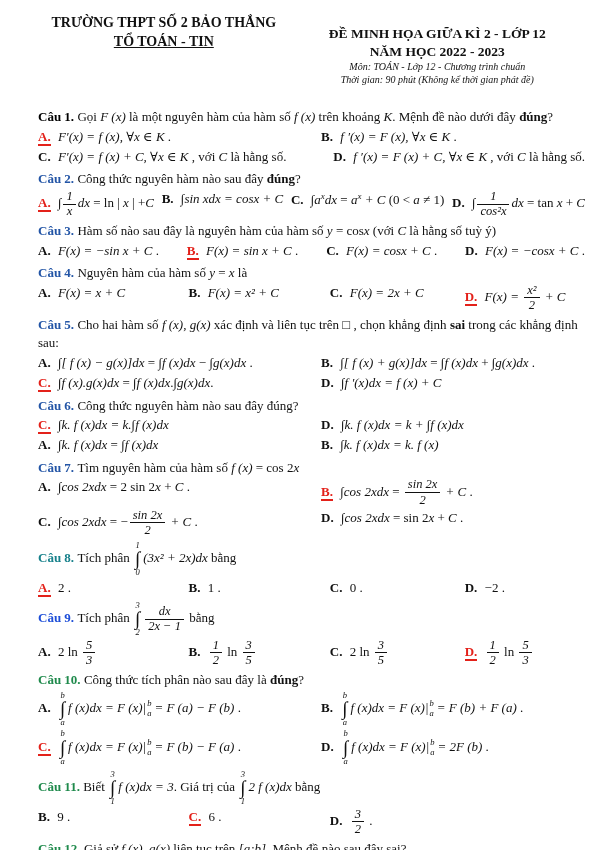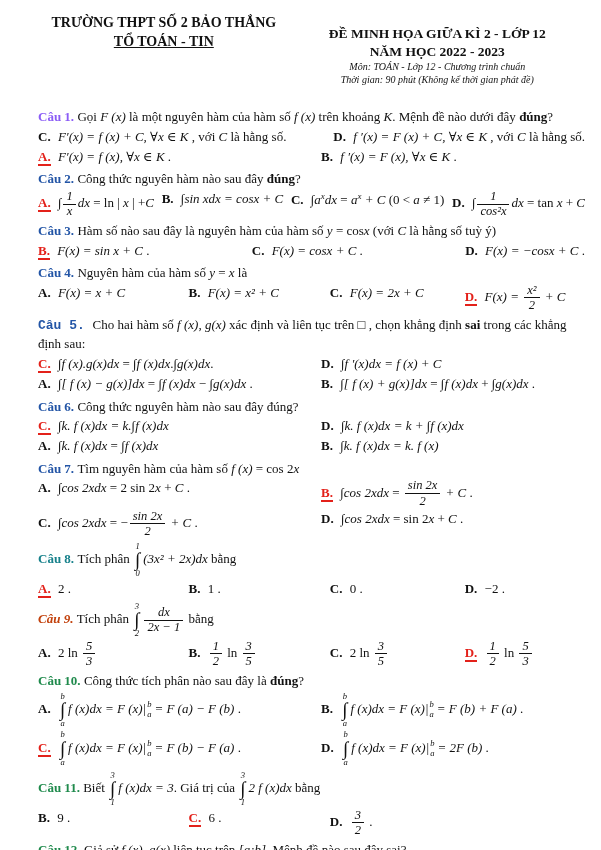--- a/index.html
+++ b/index.html
@@ -49,65 +49,66 @@
     </div>
     <div class="hdr-right">
       <div class="t">ĐỀ MINH HỌA GIỮA KÌ 2 - LỚP 12</div>
       <div class="t">NĂM HỌC 2022 - 2023</div>
       <div class="i">Môn: TOÁN - Lớp 12 - Chương trình chuẩn</div>
       <div class="i">Thời gian: 90 phút (Không kể thời gian phát đề)</div>
     </div>
   </div>
   <div>
       <div class="question">
-        <div class="stem"><span class="qlabel" style="color: #8b5cf6;">Câu 1. </span>Gọi <span class="it">F (x)</span> là một nguyên hàm của hàm số <span class="it">f (x)</span> trên khoảng <span class="it">K</span>. Mệnh đề nào dưới đây <span class="bi">đúng</span>?</div>
+        <div class="stem"><span class="qlabel" style="color: #000000;">Câu 1. </span>Gọi <span class="it">F (x)</span> là một nguyên hàm của hàm số <span class="it">f (x)</span> trên khoảng <span class="it">K</span>. Mệnh đề nào dưới đây <span class="bi">đúng</span>?</div>
+        <div class="row row-g2">
+          <div class="opt correct"><span class="okey">A.</span><span class="otext"> <span class="it">F′(x) = f (x), ∀x ∈ K</span> .</span></div>
+          <div class="opt"><span class="okey">B.</span><span class="otext"> <span class="it">f ′(x) = F (x), ∀x ∈ K</span> .</span></div>
+        </div>
         <div class="row row-flow">
           <div class="opt"><span class="okey">C.</span><span class="otext"> <span class="it">F′(x) = f (x) + C, ∀x ∈ K</span> , với <span class="it">C</span> là hằng số.</span></div>
           <div class="opt"><span class="okey">D.</span><span class="otext"> <span class="it">f ′(x) = F (x) + C, ∀x ∈ K</span> , với <span class="it">C</span> là hằng số.</span></div>
-        </div>
-        <div class="row row-g2">
-          <div class="opt correct"><span class="okey">A.</span><span class="otext"> <span class="it">F′(x) = f (x), ∀x ∈ K</span> .</span></div>
-          <div class="opt"><span class="okey">B.</span><span class="otext"> <span class="it">f ′(x) = F (x), ∀x ∈ K</span> .</span></div>
         </div>
       </div>
       <div class="question">
         <div class="stem"><span class="qlabel" style="color: rgb(35, 85, 166);">Câu 2. </span>Công thức nguyên hàm nào sau đây <span class="bi">đúng</span>?</div>
         <div class="row row-flow">
           <div class="opt correct"><span class="okey">A.</span><span class="otext"> ∫<span class="frac"><span class="num">1</span><span class="den">x</span></span><span class="it">dx</span> = ln | <span class="it">x</span> | +<span class="it">C</span></span></div>
           <div class="opt"><span class="okey">B.</span><span class="otext"> ∫<span class="it">sin xdx = cosx + C</span></span></div>
           <div class="opt"><span class="okey">C.</span><span class="otext"> ∫<span class="it">a</span><sup class="sup">x</sup><span class="it">dx</span> = <span class="it">a</span><sup class="sup">x</sup> <span class="it">+ C</span>  (0 &lt; <span class="it">a</span> ≠ 1)</span></div>
           <div class="opt"><span class="okey">D.</span><span class="otext"> ∫<span class="frac"><span class="num">1</span><span class="den">cos²x</span></span><span class="it">dx</span> = tan <span class="it">x</span> + <span class="it">C</span></span></div>
         </div>
       </div>
       <div class="question">
         <div class="stem"><span class="qlabel" style="color: rgb(35, 85, 166);">Câu 3. </span>Hàm số nào sau đây là nguyên hàm của hàm số <span class="it">y</span> = cos<span class="it">x</span> (với <span class="it">C</span> là hằng số tuỳ ý)</div>
         <div class="row row-flow">
+          <div class="opt"><span class="okey">A.</span><span class="otext"> <span class="it">F(x) = −sin x + C</span> .</span></div>
           <div class="opt correct"><span class="okey">B.</span><span class="otext"> <span class="it">F(x) = sin x + C</span> .</span></div>
           <div class="opt"><span class="okey">C.</span><span class="otext"> <span class="it">F(x) = cosx + C</span> .</span></div>
           <div class="opt"><span class="okey">D.</span><span class="otext"> <span class="it">F(x) = −cosx + C</span> .</span></div>
         </div>
       </div>
       <div class="question">
         <div class="stem"><span class="qlabel" style="color: rgb(35, 85, 166);">Câu 4. </span>Nguyên hàm của hàm số <span class="it">y</span> = <span class="it">x</span> là</div>
         <div class="row row-g4">
           <div class="opt"><span class="okey">A.</span><span class="otext"> <span class="it">F(x) = x + C</span></span></div>
           <div class="opt"><span class="okey">B.</span><span class="otext"> <span class="it">F(x) = x² + C</span></span></div>
           <div class="opt"><span class="okey">C.</span><span class="otext"> <span class="it">F(x) = 2x + C</span></span></div>
           <div class="opt correct"><span class="okey">D.</span><span class="otext"> <span class="it">F(x) =</span> <span class="frac"><span class="num">x²</span><span class="den">2</span></span> <span class="it">+ C</span></span></div>
         </div>
       </div>
       <div class="question">
-        <div class="stem"><span class="qlabel" style="color: rgb(35, 85, 166); font-family: Liberation Mono, monospace;">Câu 5. </span>Cho hai hàm số <span class="it">f (x)</span>,  <span class="it">g(x)</span> xác định và liên tục trên □ , chọn khẳng định <span class="bi">sai</span> trong các khẳng định sau:</div>
+        <div class="stem"><span class="qlabel" style="color: rgb(35, 85, 166);">Câu 5. </span>Cho hai hàm số <span class="it">f (x)</span>,  <span class="it">g(x)</span> xác định và liên tục trên □ , chọn khẳng định <span class="bi">sai</span> trong các khẳng định sau:</div>
+        <div class="row row-g2">
+          <div class="opt"><span class="okey">A.</span><span class="otext"> ∫<span class="it">[ f (x) − g(x)]dx</span> = ∫<span class="it">f (x)dx</span> − ∫<span class="it">g(x)dx</span> .</span></div>
+          <div class="opt"><span class="okey">B.</span><span class="otext"> ∫<span class="it">[ f (x) + g(x)]dx</span> = ∫<span class="it">f (x)dx</span> + ∫<span class="it">g(x)dx</span> .</span></div>
+        </div>
         <div class="row row-g2">
           <div class="opt correct"><span class="okey">C.</span><span class="otext"> ∫<span class="it">f (x).g(x)dx</span> = ∫<span class="it">f (x)dx</span>.∫<span class="it">g(x)dx</span>.</span></div>
           <div class="opt"><span class="okey">D.</span><span class="otext"> ∫<span class="it">f ′(x)dx = f (x) + C</span></span></div>
-        </div>
-        <div class="row row-g2">
-          <div class="opt"><span class="okey">A.</span><span class="otext"> ∫<span class="it">[ f (x) − g(x)]dx</span> = ∫<span class="it">f (x)dx</span> − ∫<span class="it">g(x)dx</span> .</span></div>
-          <div class="opt"><span class="okey">B.</span><span class="otext"> ∫<span class="it">[ f (x) + g(x)]dx</span> = ∫<span class="it">f (x)dx</span> + ∫<span class="it">g(x)dx</span> .</span></div>
         </div>
       </div>
       <div class="question">
         <div class="stem"><span class="qlabel" style="color: rgb(35, 85, 166);">Câu 6. </span>Công thức nguyên hàm nào sau đây đúng?</div>
         <div class="row row-g2">
           <div class="opt correct"><span class="okey">C.</span><span class="otext"> ∫<span class="it">k. f (x)dx = k.</span>∫<span class="it">f (x)dx</span></span></div>
           <div class="opt"><span class="okey">D.</span><span class="otext"> ∫<span class="it">k. f (x)dx = k +</span> ∫<span class="it">f (x)dx</span></span></div>
         </div>
         <div class="row row-g2">
           <div class="opt"><span class="okey">A.</span><span class="otext"> ∫<span class="it">k. f (x)dx</span> = ∫<span class="it">f (x)dx</span></span></div>
@@ -132,21 +133,21 @@
             <span class="lim">0</span>
           </span><span class="it">(3x² + 2x)dx</span> bằng</div>
         <div class="row row-g4">
           <div class="opt correct"><span class="okey">A.</span><span class="otext"> 2 .</span></div>
           <div class="opt"><span class="okey">B.</span><span class="otext"> 1 .</span></div>
           <div class="opt"><span class="okey">C.</span><span class="otext"> 0 .</span></div>
           <div class="opt"><span class="okey">D.</span><span class="otext"> −2 .</span></div>
         </div>
       </div>
       <div class="question">
-        <div class="stem"><span class="qlabel" style="color: #c2410c; font-style: italic;">Câu 9. </span>Tích phân <span class="dint">
+        <div class="stem"><span class="qlabel" style="color: #1d4ed8;">Câu 9. </span>Tích phân <span class="dint">
             <span class="lim">3</span>
             <span class="sign">∫</span>
             <span class="lim">2</span>
           </span><span class="frac"><span class="num">dx</span><span class="den">2x − 1</span></span> bằng</div>
         <div class="row row-g4">
           <div class="opt"><span class="okey">A.</span><span class="otext"> 2 ln <span class="frac"><span class="num">5</span><span class="den">3</span></span></span></div>
           <div class="opt"><span class="okey">B.</span><span class="otext"> <span class="frac"><span class="num">1</span><span class="den">2</span></span> ln <span class="frac"><span class="num">3</span><span class="den">5</span></span></span></div>
           <div class="opt"><span class="okey">C.</span><span class="otext"> 2 ln <span class="frac"><span class="num">3</span><span class="den">5</span></span></span></div>
           <div class="opt correct"><span class="okey">D.</span><span class="otext"> <span class="frac"><span class="num">1</span><span class="den">2</span></span> ln <span class="frac"><span class="num">5</span><span class="den">3</span></span></span></div>
         </div>

